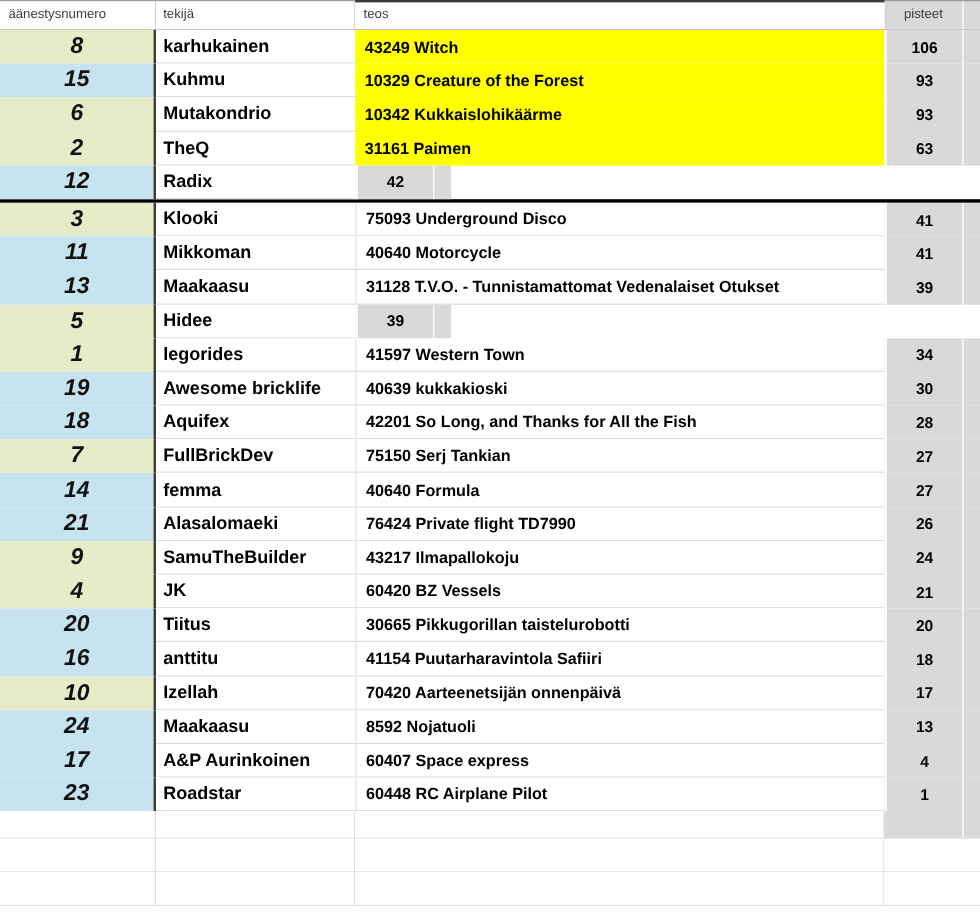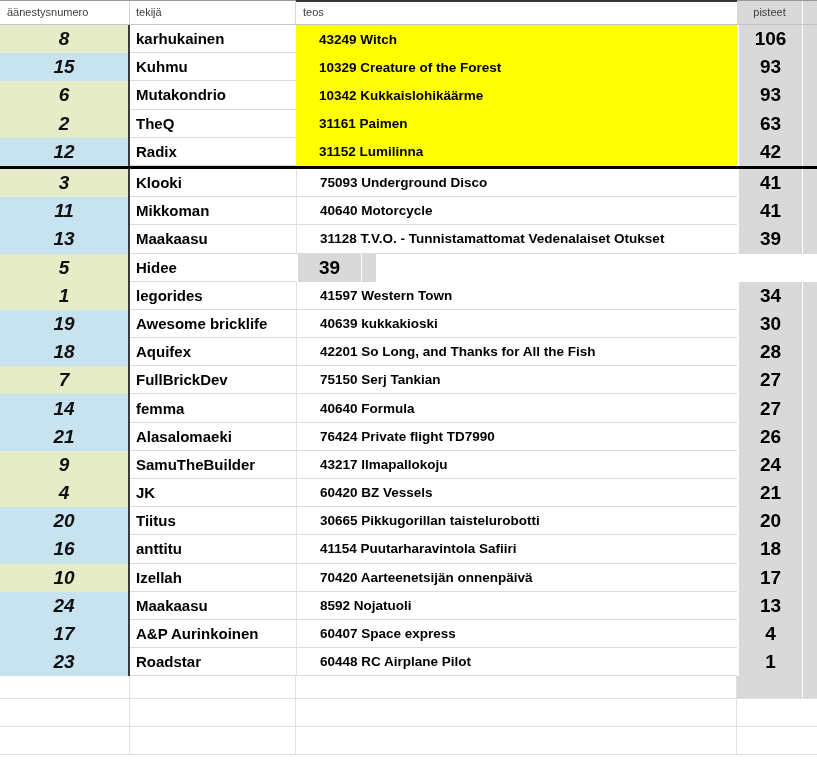--- a/index.html
+++ b/index.html
@@ -33,32 +33,32 @@
   }
   .row.band-green .cA{background:var(--green,#e5ecc7);}
   .row.band-blue  .cA{background:var(--blue,#c7e3ef);}
   .cB{
     width:166px;padding-left:6px;background:#fff;
     display:flex;align-items:center;
     font-weight:bold;font-size:15px;
     border-bottom:1px solid #dcdcdc;
   }
   .cC{
-    width:441px;padding-left:23px;background:#fff;
+    width:441px;padding-left:8px;background:#fff;
     display:flex;align-items:center;
     font-weight:bold;font-size:13.5px;
     border-left:1px solid #e2e2e2;
     border-bottom:1px solid #dcdcdc;
   }
   .row.hl .cC{background:var(--yellow,#ffff00);border-left:none;border-bottom:none;}
   .cD{
     width:65px;background:var(--gray,#d9d9d9);
     border-left:2px solid #fff;
     display:flex;align-items:center;justify-content:center;
-    font-weight:bold;font-size:19px;
+    font-weight:bold;font-size:13px;
   }
   .cE{width:15px;background:var(--gray,#d9d9d9);border-left:1.5px solid #fff;}
 
   .divider{width:817px;height:3px;background:#000;}
 
   
   .erow{display:flex;}
   .erow.r1{height:23px;}
   .erow.r2,.erow.r3{height:28px;}
   .erow>div{border-bottom:1px solid #e0e0e0;background:#fff;}
@@ -110,21 +110,20 @@
       <div class="row band-green hl">
     <div class="cA">2</div>
     <div class="cB">TheQ</div>
     <div class="cC">31161 Paimen</div>
     <div class="cD">63</div>
     <div class="cE"></div>
   </div>
       <div class="row band-blue hl">
     <div class="cA">12</div>
     <div class="cB">Radix</div>
-    <div class="cC">31152 Lumilinna</div>
     <div class="cD">42</div>
     <div class="cE"></div>
   </div>
       <div class="divider" style="background: rgb(0, 0, 0);"></div>
       <div class="row band-green">
     <div class="cA">3</div>
     <div class="cB">Klooki</div>
     <div class="cC">75093 Underground Disco</div>
     <div class="cD">41</div>
     <div class="cE"></div>

